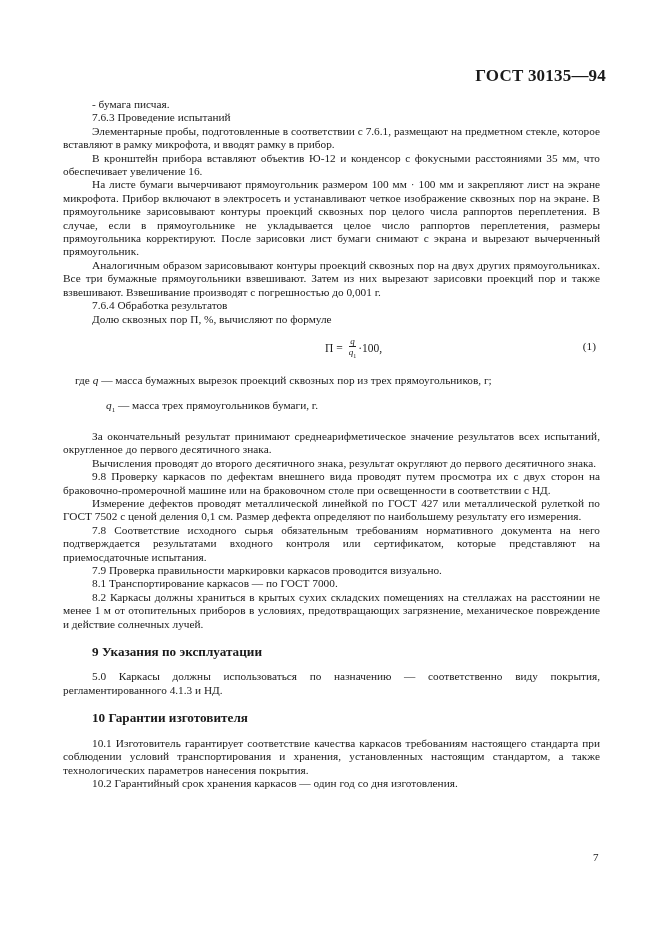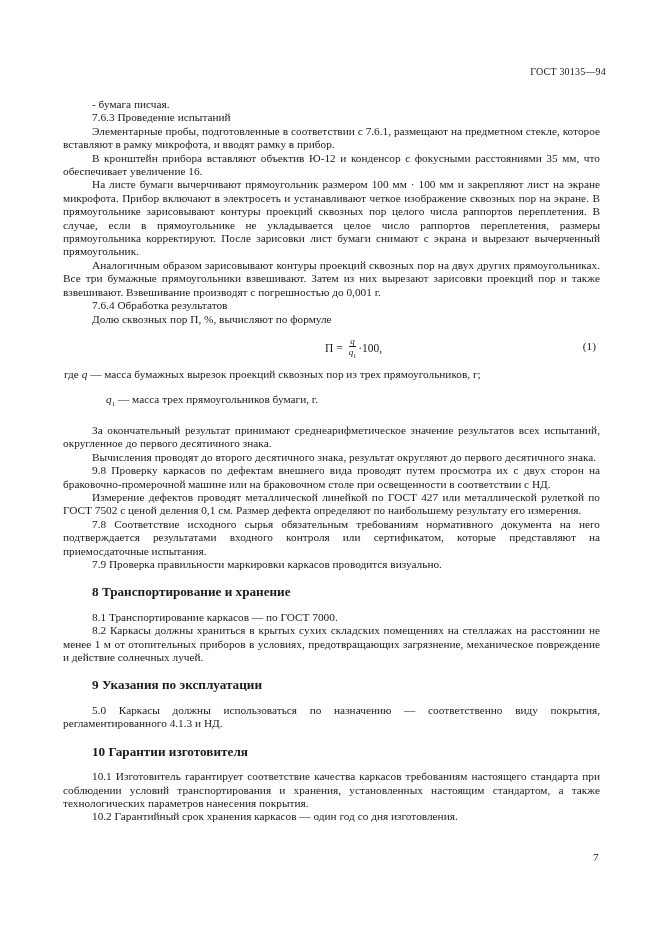--- a/index.html
+++ b/index.html
@@ -3,21 +3,21 @@
 <meta charset="utf-8">
 <style>
   html, body { margin: 0; padding: 0; background: #ffffff; }
   body {
     width: 661px; height: 936px; position: relative; overflow: hidden;
     font-family: "Liberation Serif", "DejaVu Serif", serif;
     color: #1a1a1a;
   }
   .header {
     position: absolute; top: 66px; right: 55px;
-    font-weight: normal; font-size: 10px; letter-spacing: 0.2px;
+    font-weight: bold; font-size: 17px; letter-spacing: 0.2px;
   }
   .content {
     position: absolute; left: 63px; top: 98px; width: 537px;
     font-size: 11.3px; line-height: 13.4px;
     text-align: justify;
   }
   .p { margin: 0; text-indent: 29px; }
   .formula-row {
     position: relative; height: 28px; margin: 8px 0 6px 0;
   }
@@ -25,21 +25,21 @@
     position: absolute; left: 262px; top: 2px;
     display: flex; align-items: center; font-size: 11.5px;
   }
   .frac {
     display: inline-flex; flex-direction: column; align-items: center;
     margin: 0 2px 0 6px; font-size: 9px; line-height: 10px; font-style: italic;
   }
   .frac .num { border-bottom: 0.8px solid #222; padding: 0 1px; }
   .frac sub { font-size: 6px; font-style: normal; }
   .eqnum { position: absolute; right: 4px; top: 6px; }
-  .where { margin: 1px; }
+  .where { margin: 12px; }
   .where i { font-style: italic; }
   .where2 { margin: 12px; padding-left: 31px; }
   .h2 {
     font-weight: bold; font-size: 13.2px; margin: 14px 0 12px 29px;
     text-indent: 0; text-align: left;
   }
   .pagenum {
     position: absolute; top: 851px; left: 593px; font-size: 11px;
   }
 </style>
@@ -73,21 +73,20 @@
   <p class="where"><span>где</span> <i>q</i><span> — масса бумажных вырезок проекций сквозных пор из трех прямоугольников, г;</span></p>
   <p class="where2"><i>q</i><sub style="font-size:7px">1</sub><span> — масса трех прямоугольников бумаги, г.</span></p>
 
   <p class="p">За окончательный результат принимают среднеарифметическое значение результатов всех испытаний, округленное до первого десятичного знака.</p>
   <p class="p">Вычисления проводят до второго десятичного знака, результат округляют до первого десятичного знака.</p>
   <p class="p">9.8 Проверку каркасов по дефектам внешнего вида проводят путем просмотра их с двух сторон на браковочно-промерочной машине или на браковочном столе при освещенности в соответствии с НД.</p>
   <p class="p">Измерение дефектов проводят металлической линейкой по ГОСТ 427 или металлической рулеткой по ГОСТ 7502 с ценой деления 0,1 см. Размер дефекта определяют по наибольшему результату его измерения.</p>
   <p class="p">7.8 Соответствие исходного сырья обязательным требованиям нормативного документа на него подтверждается результатами входного контроля или сертификатом, которые представляют на приемосдаточные испытания.</p>
   <p class="p">7.9 Проверка правильности маркировки каркасов проводится визуально.</p>
 
-  <div class="h2">8 Транспортирование и хранение</div>
   <p class="p">8.1 Транспортирование каркасов — по ГОСТ 7000.</p>
   <p class="p">8.2 Каркасы должны храниться в крытых сухих складских помещениях на стеллажах на расстоянии не менее 1 м от отопительных приборов в условиях, предотвращающих загрязнение, механическое повреждение и действие солнечных лучей.</p>
 
   <div class="h2">9 Указания по эксплуатации</div>
   <p class="p">5.0 Каркасы должны использоваться по назначению — соответственно виду покрытия, регламентированного 4.1.3 и НД.</p>
 
   <div class="h2">10 Гарантии изготовителя</div>
   <p class="p">10.1 Изготовитель гарантирует соответствие качества каркасов требованиям настоящего стандарта при соблюдении условий транспортирования и хранения, установленных настоящим стандартом, а также технологических параметров нанесения покрытия.</p>
   <p class="p">10.2 Гарантийный срок хранения каркасов — один год со дня изготовления.</p>
 </div>

